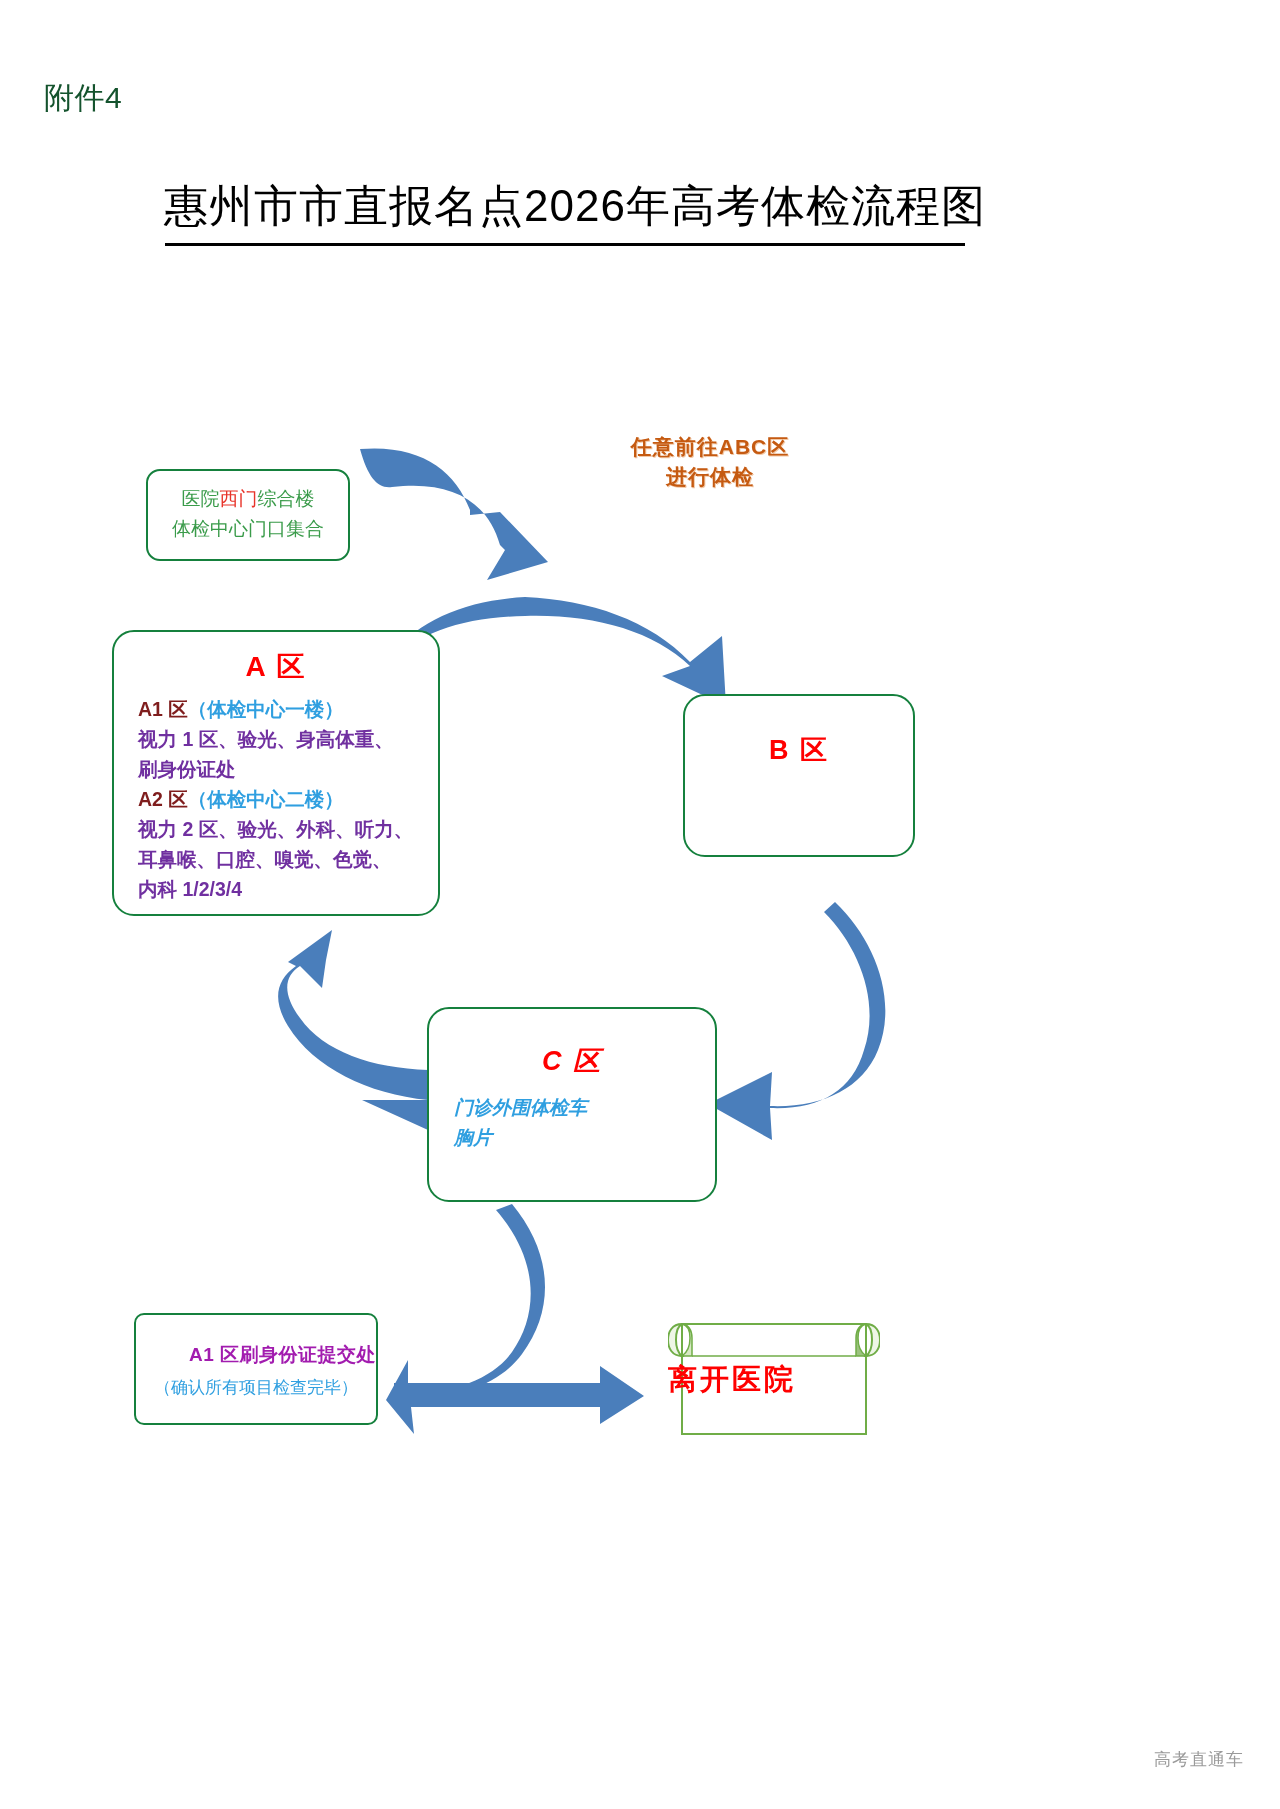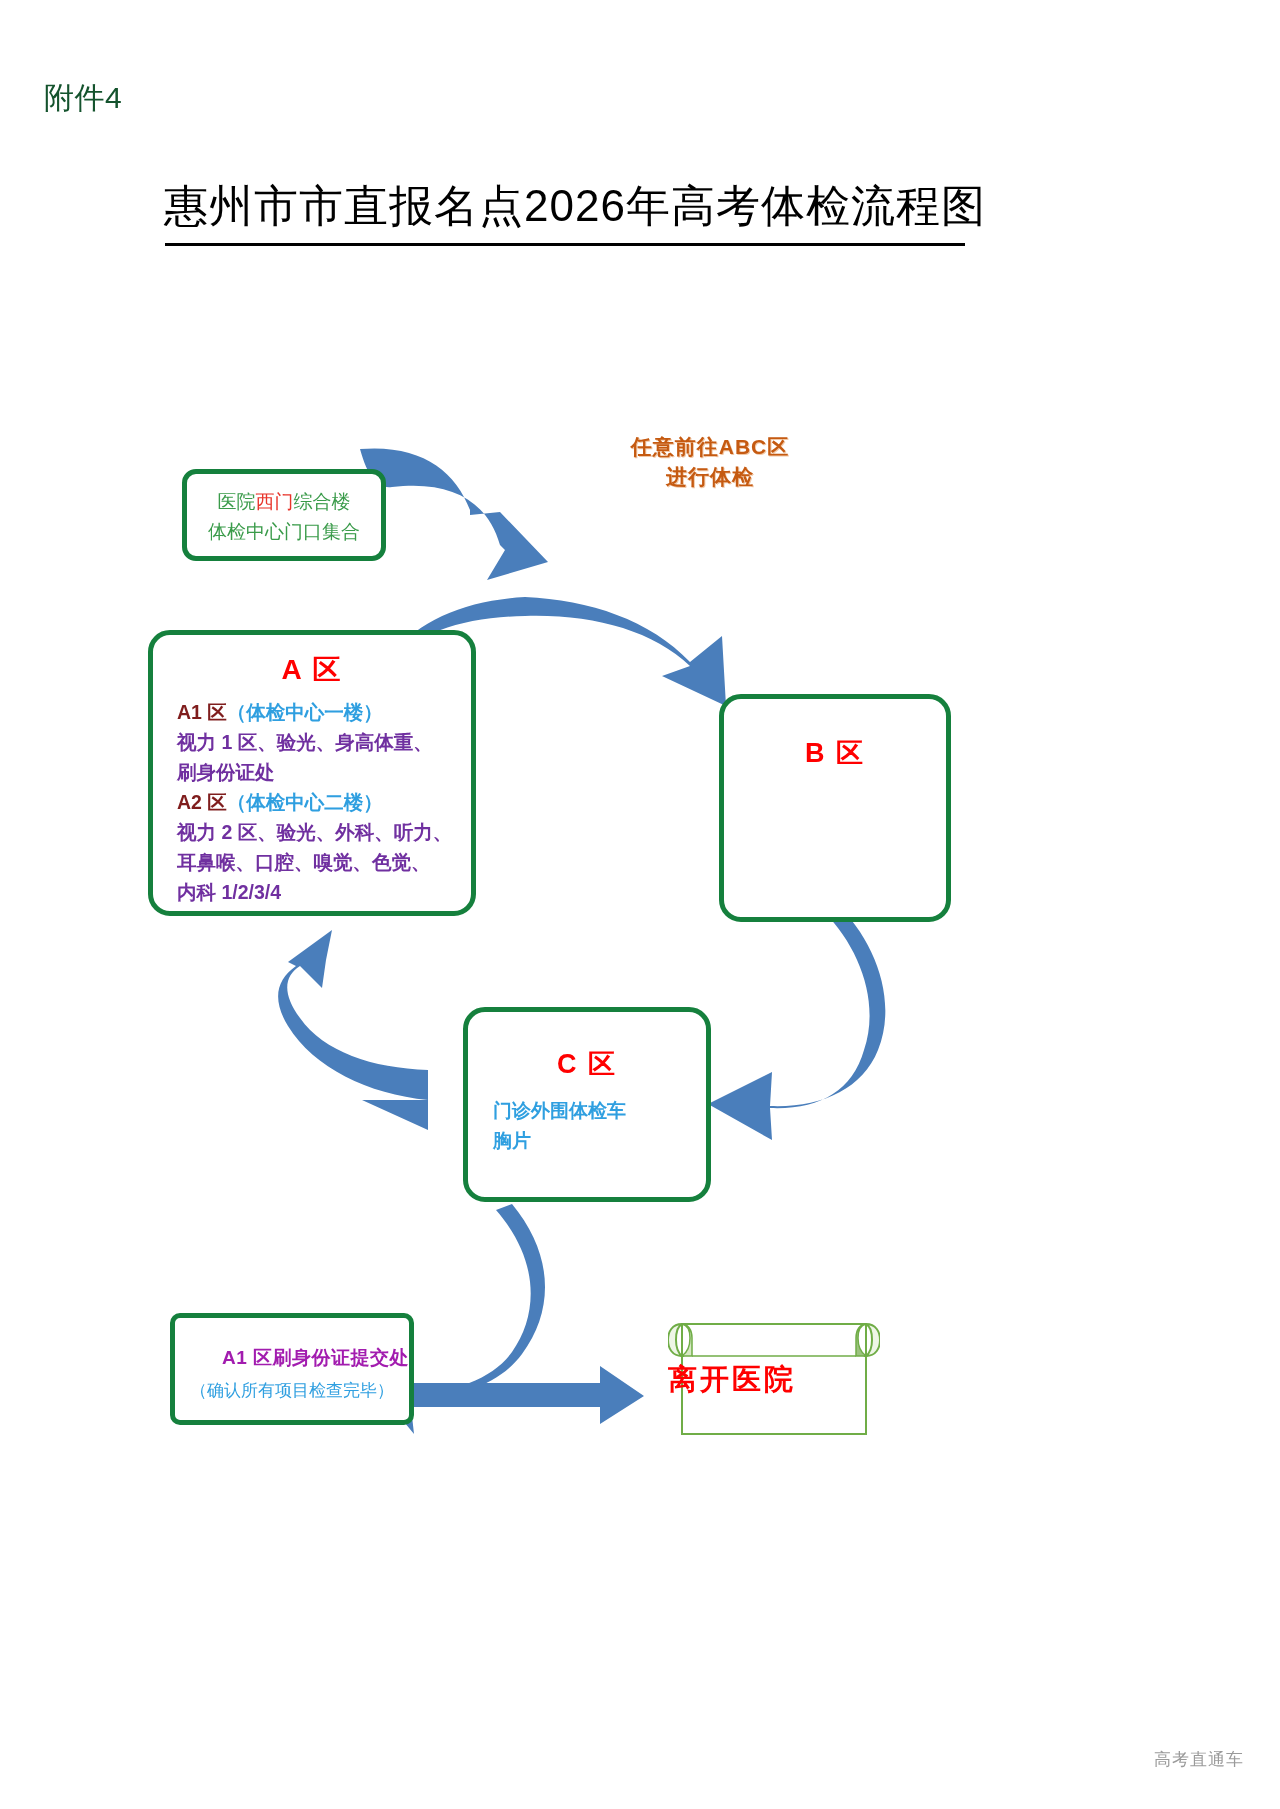--- a/index.html
+++ b/index.html
@@ -48,24 +48,23 @@
     top: 243px;
     width: 800px;
     height: 3px;
     background: #000000;
   }
 
   
   .rbox {
     position: absolute;
     box-sizing: border-box;
-    border: 5px solid #15803d;
+    border: 2px solid #15803d;
     border-radius: 22px;
     background: #ffffff;
-    margin-left: 36px;
   }
 
   .zone-title {
     font-weight: bold;
     color: #ff0000;
     text-align: center;
     font-size: 27px;
     letter-spacing: 2px;
   }
 
@@ -112,35 +111,35 @@
   .a-head { font-weight: bold; }
   .a-head .rid { color: #7f1d1d; }
   .a-head .paren { color: #2f9fe0; }
   .a-body-line {
     color: #7030a0;
     font-weight: bold;
   }
 
   
   #box-b {
-    left: 683px; top: 694px; width: 232px; height: 228px;
+    left: 683px; top: 694px; width: 232px; height: 163px;
   }
   #box-b .zone-title { margin-top: 36px; }
   #box-b .body {
     margin: 16px 0 0 18px;
     font-size: 19px;
     line-height: 30px;
     font-weight: bold;
     color: #3aa9e0;
   }
   #box-b .body .deep { color: #5b6fc4; }
 
   
   #box-c {
-    left: 427px; top: 1007px; width: 248px; height: 195px;
+    left: 427px; top: 1007px; width: 290px; height: 195px; font-style: italic;
   }
   #box-c .zone-title { margin-top: 34px; }
   #box-c .body {
     margin: 14px 0 0 25px;
     font-size: 19px;
     line-height: 30px;
     font-weight: bold;
     color: #2f9fe0;
   }
 

